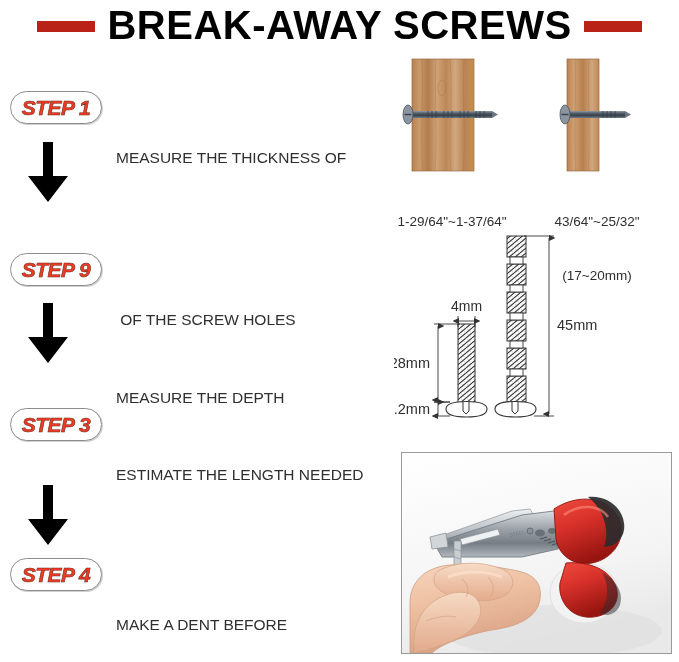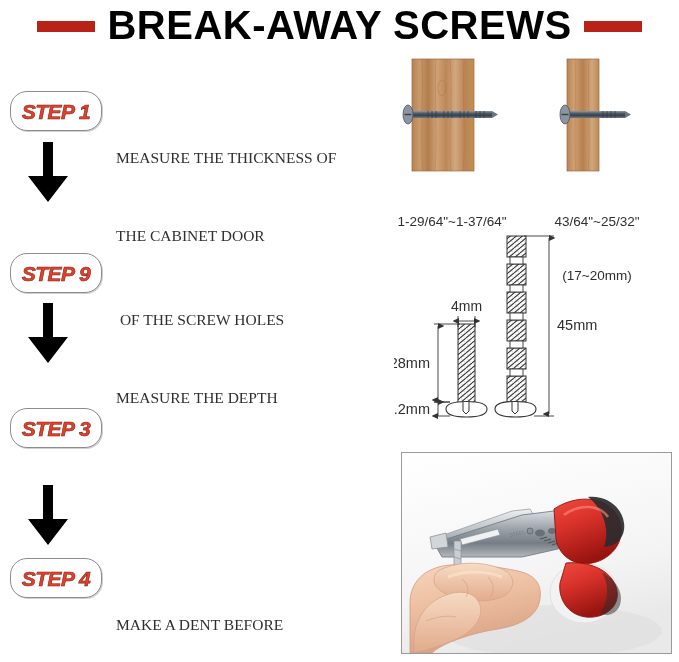--- a/index.html
+++ b/index.html
@@ -45,21 +45,21 @@
 
   
   .step-row {
     position: absolute;
     left: 10px;
     display: flex;
     align-items: flex-start;
   }
   .step-badge {
     width: 92px;
-    height: 40px;
+    height: 33px;
     border: 1.5px solid #8d8d8d;
     border-radius: 17px;
     background: #ffffff;
     display: flex;
     align-items: center;
     justify-content: center;
     flex: 0 0 auto;
     box-sizing: border-box;
     box-shadow: 1px 1px 0 rgba(120,120,120,0.35);
   }
@@ -69,21 +69,21 @@
     font-weight: bold;
     font-style: italic;
     color: #ef3b24;
     letter-spacing: -0.5px;
     -webkit-text-stroke: 0.6px #6b2b20;
     white-space: nowrap;
     line-height: 1;
   }
   .step-text {
     margin-left: 14px;
-    font-family: Liberation Serif, serif;
+    font-family: Liberation Sans, sans-serif;
     font-size: 15.5px;
     color: #2f2f2f;
     line-height: 26px;
     white-space: pre;
     padding-top: 2px;
   }
 
   
   .arrow {
     position: absolute;
@@ -127,21 +127,20 @@
   <div id="title-text">BREAK-AWAY SCREWS</div>
   <div class="title-dash right"></div>
 </div>
 
 <div class="step-row" style="top:91px;">
   <div class="step-badge">
     <span class="step-badge-label">STEP 1</span>
   </div>
   <div class="step-text">
     <div>MEASURE THE THICKNESS OF</div>
-    <div>THE CABINET DOOR</div>
   </div>
 </div>
 
 <svg class="arrow" style="left:25px; top:142px;" viewBox="0 0 46 62">
   <path d="M18 0 H28 V34 H43 L23 60 L3 34 H18 Z" fill="#000000"></path>
 </svg>
 
 <div class="step-row" style="top:253px;">
   <div class="step-badge">
     <span class="step-badge-label">STEP 9</span>
@@ -154,20 +153,21 @@
 
 <svg class="arrow" style="left:25px; top:303px;" viewBox="0 0 46 62">
   <path d="M18 0 H28 V34 H43 L23 60 L3 34 H18 Z" fill="#000000"></path>
 </svg>
 
 <div class="step-row" style="top:408px;">
   <div class="step-badge">
     <span class="step-badge-label">STEP 3</span>
   </div>
   <div class="step-text">
+    <div>ESTIMATE THE LENGTH NEEDED</div>
   </div>
 </div>
 
 <svg class="arrow" style="left:25px; top:485px;" viewBox="0 0 46 62">
   <path d="M18 0 H28 V34 H43 L23 60 L3 34 H18 Z" fill="#000000"></path>
 </svg>
 
 <div class="step-row" style="top:558px;">
   <div class="step-badge">
     <span class="step-badge-label">STEP 4</span>

